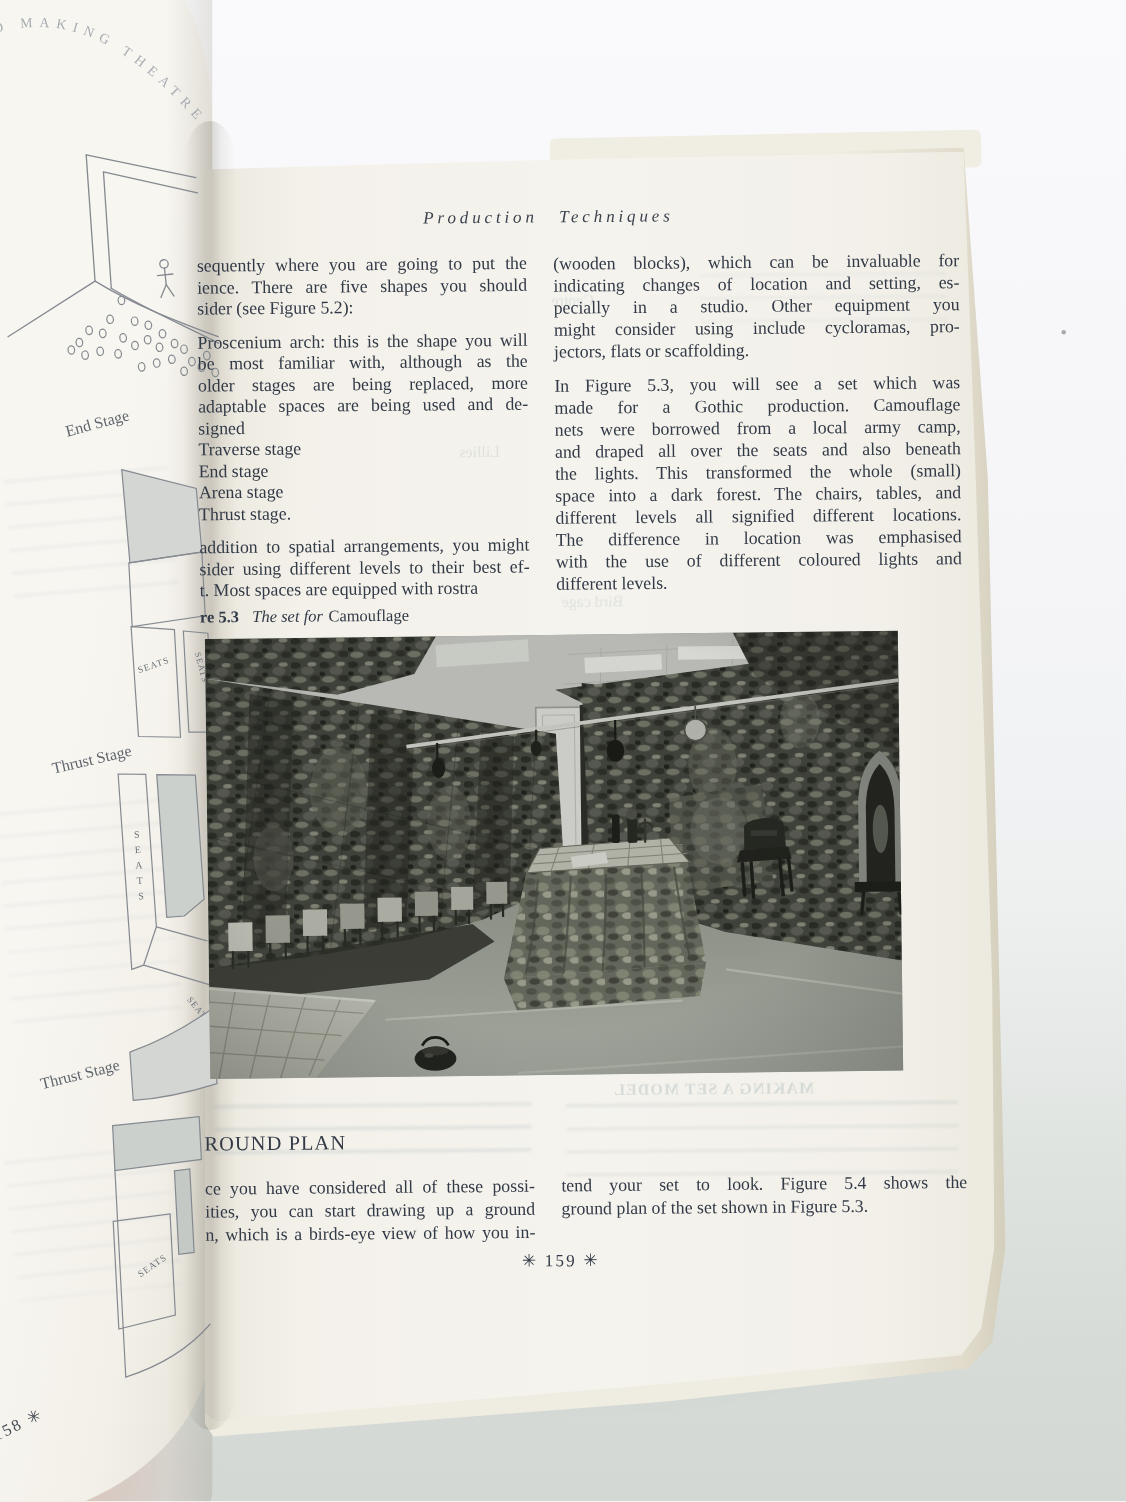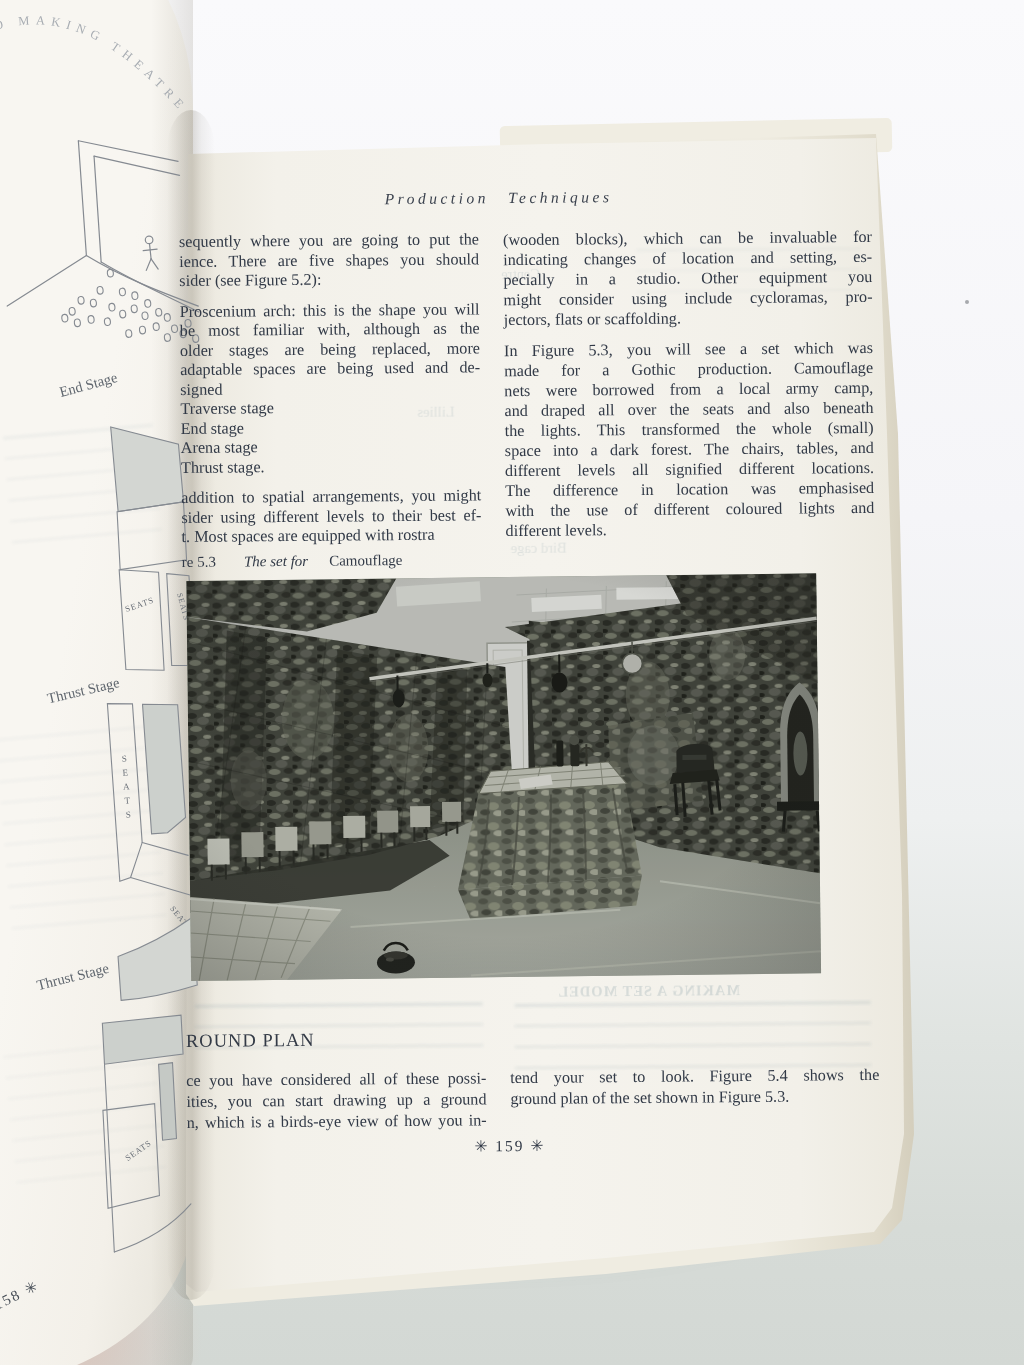--- a/index.html
+++ b/index.html
@@ -32,22 +32,22 @@
   .header-line{position:absolute;left:183px;top:189px;width:640px;text-align:center;
     font-style:italic;font-size:15.5px;letter-spacing:3.5px;word-spacing:12px;color:#3a414d;}
   .col{position:absolute;color:var(--ink);}
   .col .para + .para{margin-top:11px;}
   .tline{height:19.5px;line-height:19.5px;font-size:16.2px;white-space:nowrap;
     text-align:justify;text-align-last:justify;width:100%;}
   .col2 .tline{height:20px;line-height:20px;}
   .bottomcol .tline{height:21px;line-height:21px;}
   .tline.noj{text-align-last:left;}
   .caption{position:absolute;left:183px;top:551px;font-size:15px;color:var(--ink);white-space:nowrap;}
-  .caption .cap-prefix{margin-right:28px;}
-  .caption .cap-ital{font-style:italic;margin-right:21px;}
+  .caption .cap-prefix{margin-right:12px;font-weight:bold;}
+  .caption .cap-ital{font-style:italic;margin-right:5px;}
   .photo{position:absolute;left:188px;top:577px;width:630px;height:400px;overflow:hidden;
     transform:rotate(-0.2deg);background:#9aa095;}
   .photo svg{display:block;width:630px;height:400px;}
   .section-heading{position:absolute;left:183px;top:1028px;font-size:18.5px;letter-spacing:1px;color:#333a46;}
   .footer-pg{position:absolute;left:433px;top:1137px;width:146px;text-align:center;font-size:15.5px;color:var(--ink);letter-spacing:2px;}
   .lp-pagenum{position:absolute;left:-8px;top:1286px;transform:rotate(-26deg);font-size:15px;color:#474e57;letter-spacing:2px;}
   .ghost{position:absolute;transform:scaleX(-1);color:var(--ghost);opacity:.15;filter:blur(.6px);font-size:14.5px;white-space:nowrap;}
   .ghost.big{font-weight:bold;opacity:.2;letter-spacing:1px;}
   .ghost-lines{position:absolute;background:repeating-linear-gradient(180deg,rgba(95,127,140,.15) 0 2.5px,rgba(95,127,140,0) 2.5px 21px);filter:blur(1.6px);}
   .speck{position:absolute;border-radius:50%;background:#85888c;opacity:.7;z-index:5;}

